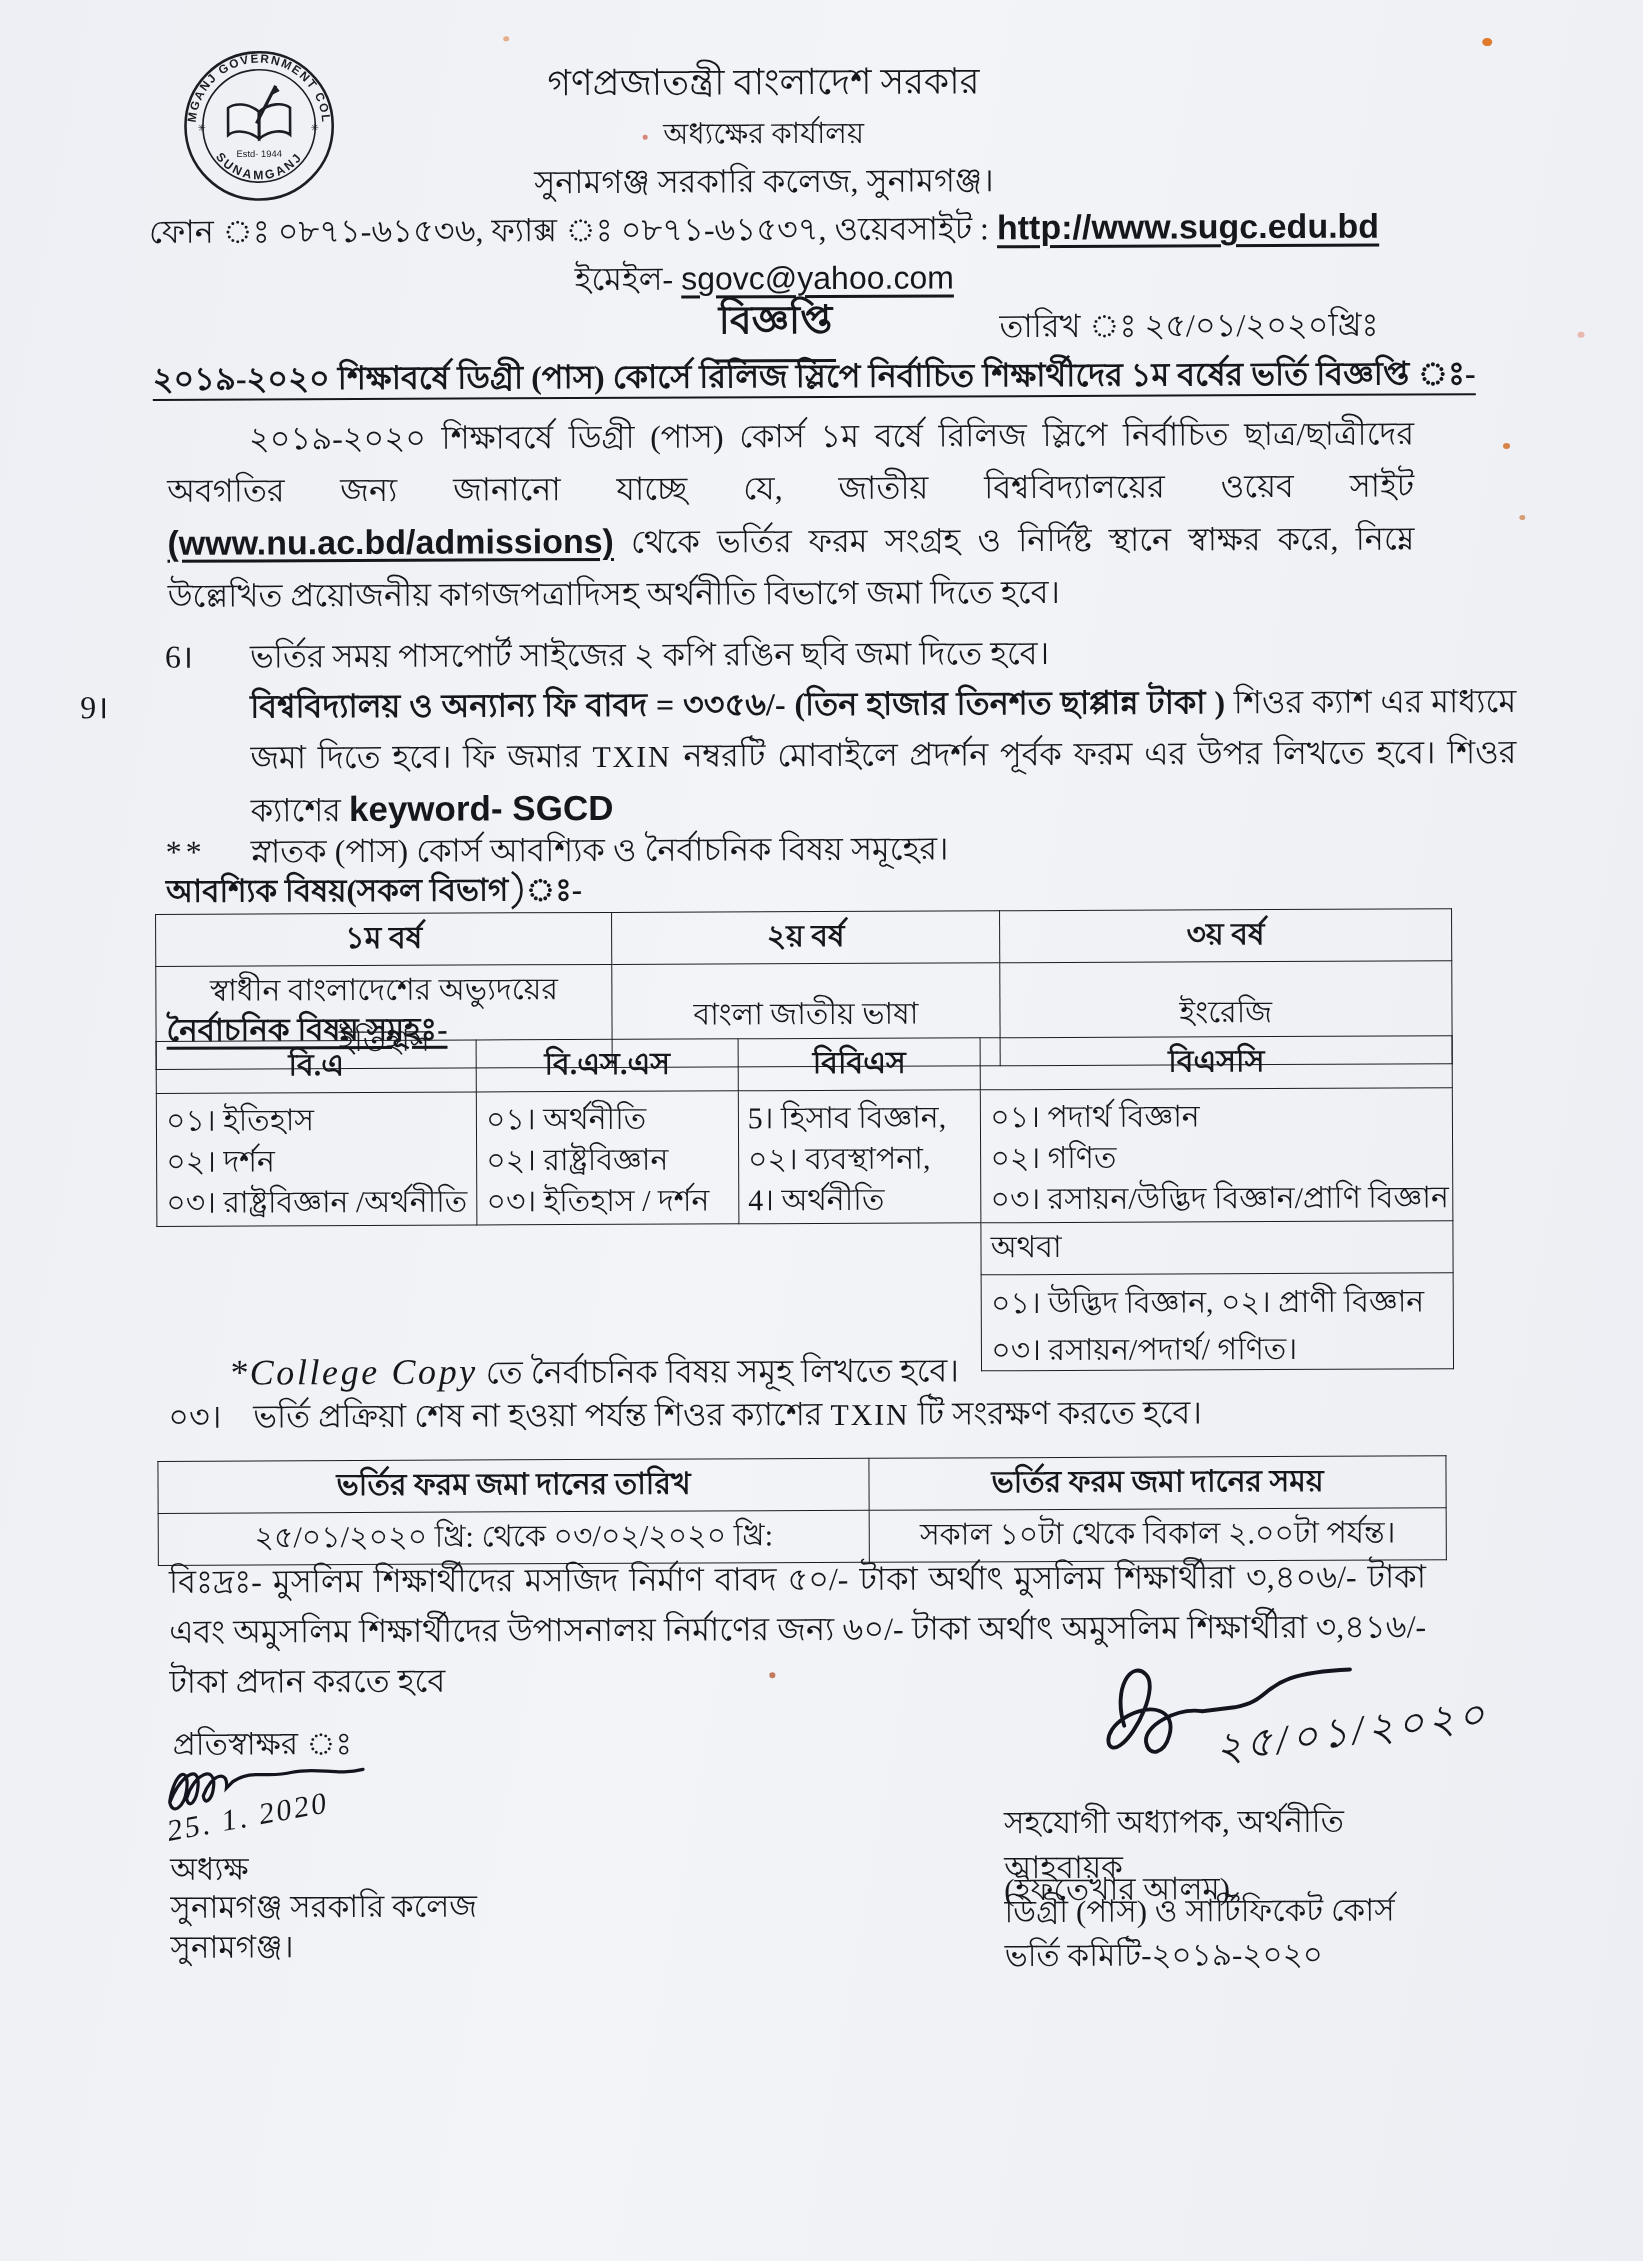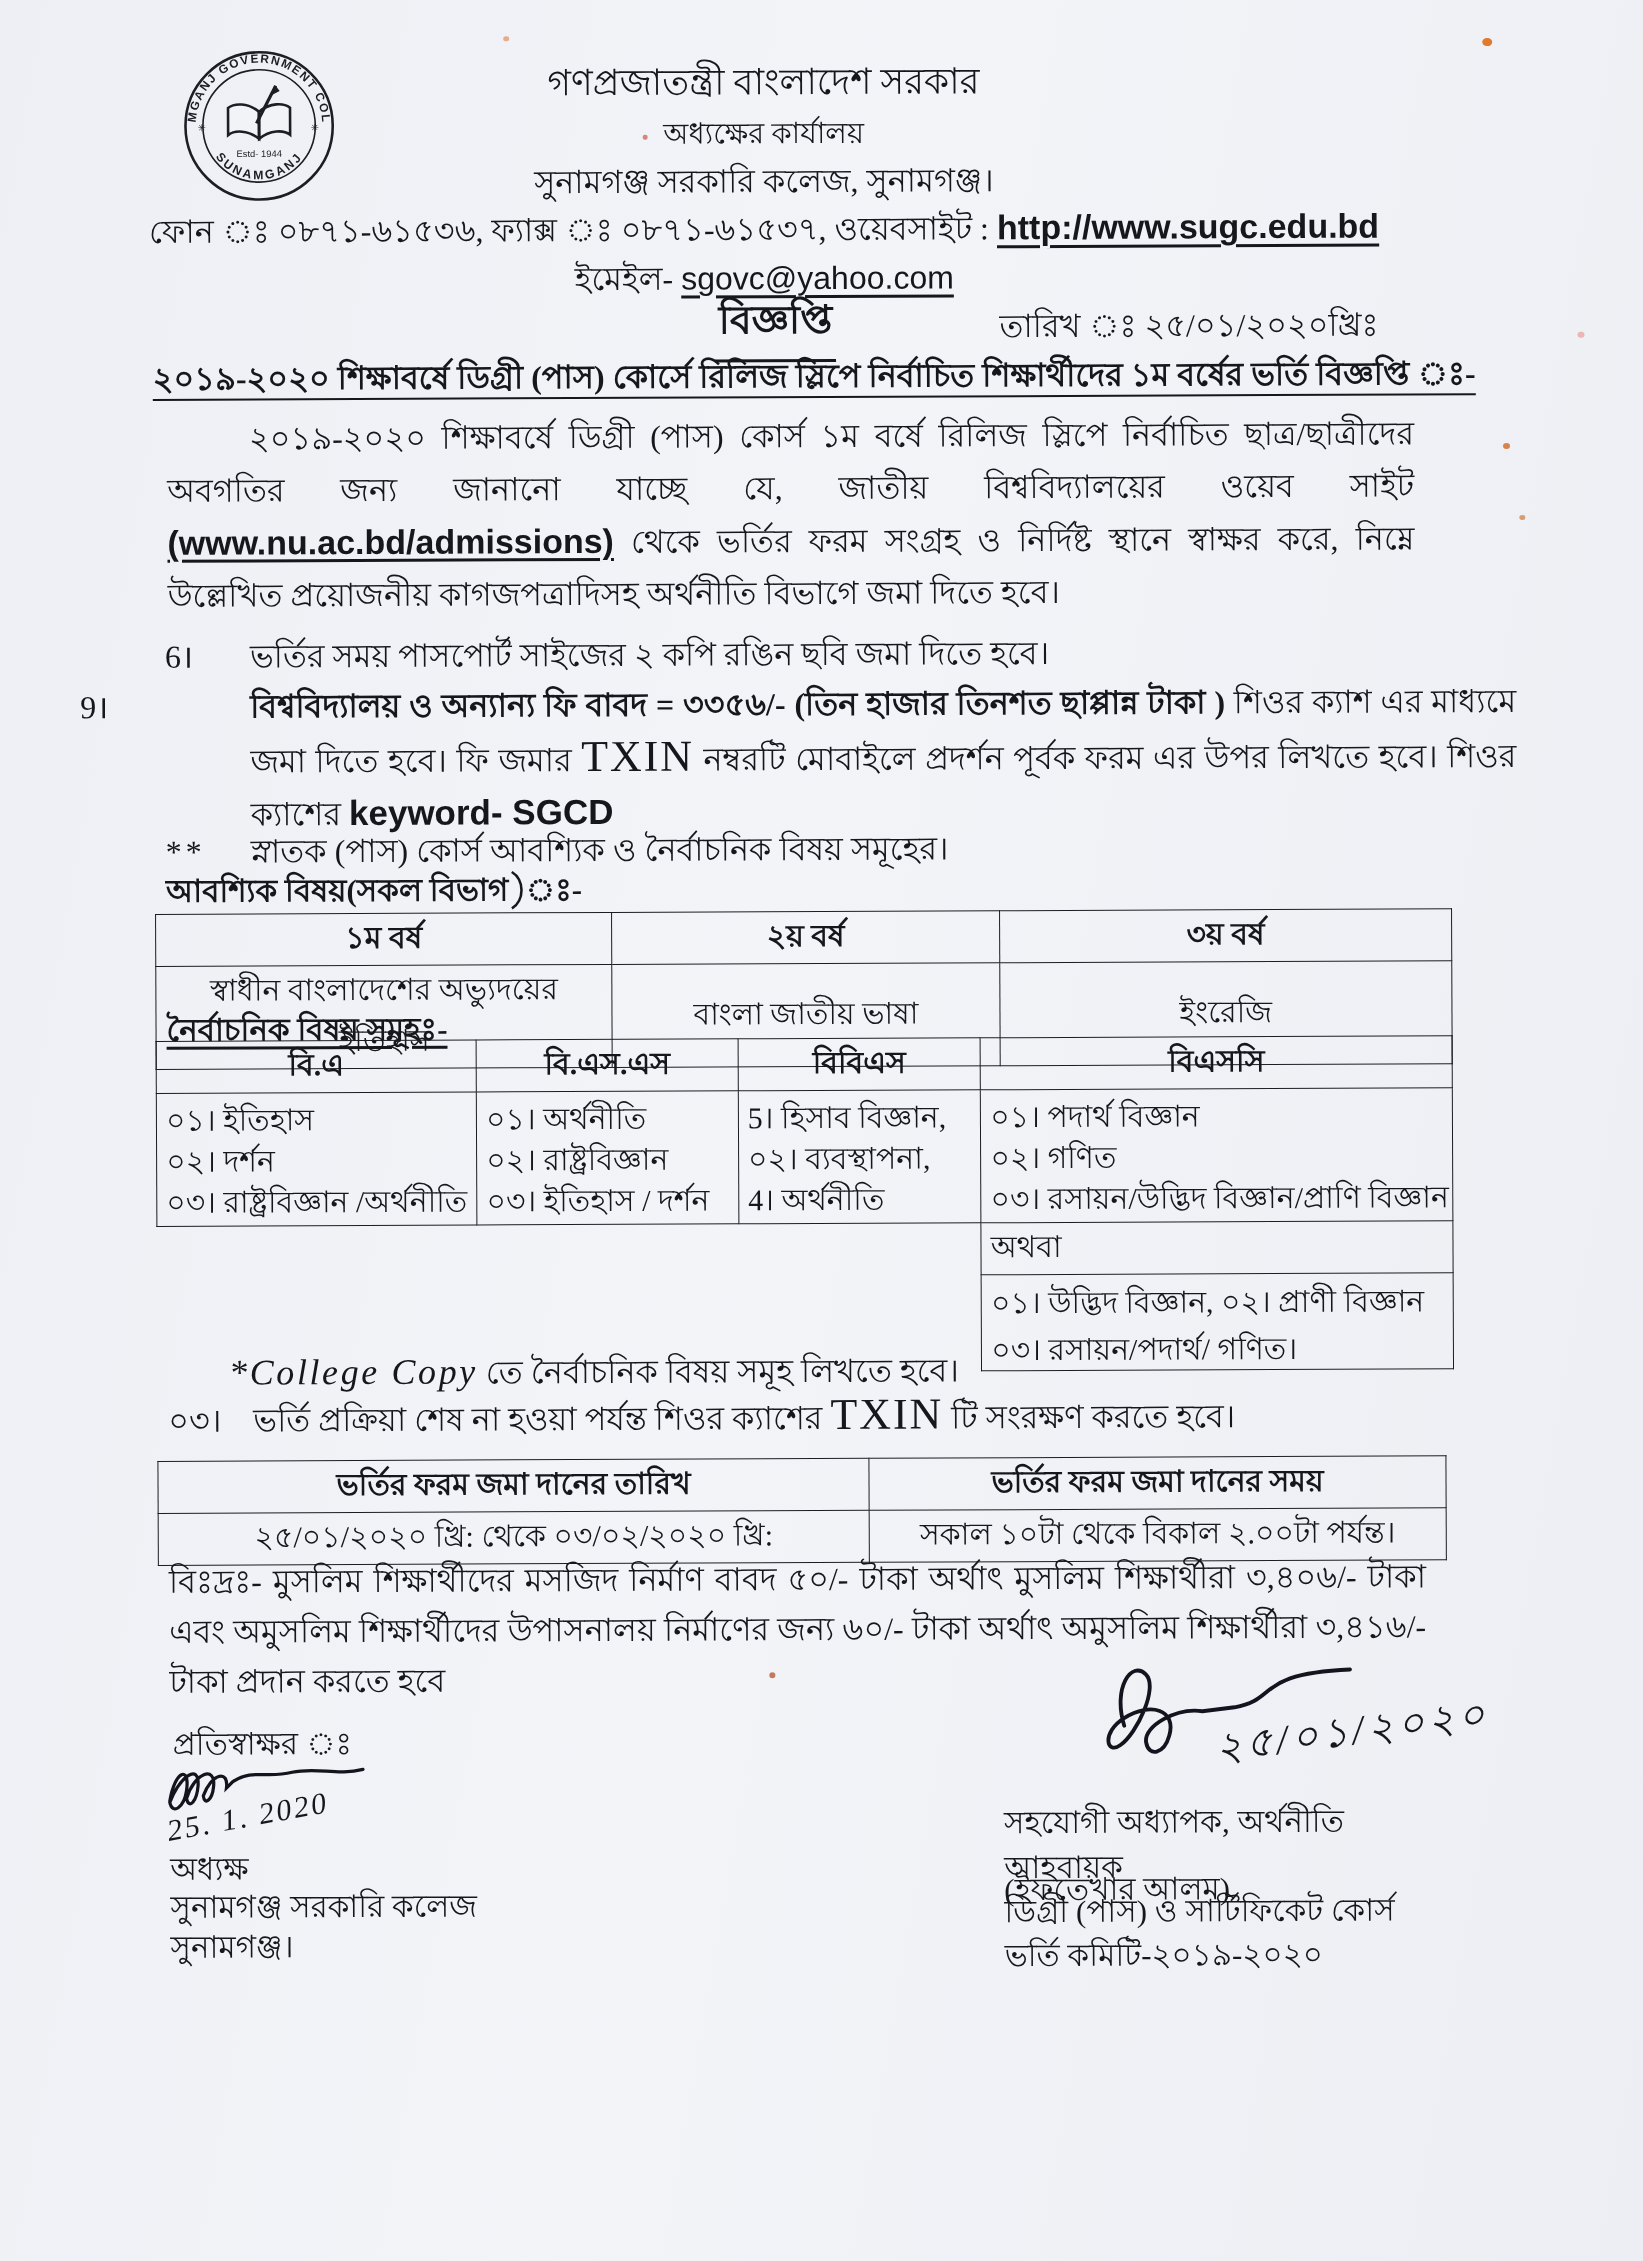--- a/index.html
+++ b/index.html
@@ -37,21 +37,21 @@
 
   #para{top:410px;left:169px;width:1247px;font-size:32px;line-height:52px;
     text-align:justify;text-indent:82px;}
   #para .link{font-family:"Liberation Sans","DejaVu Sans",sans-serif;font-weight:bold;
     text-decoration:underline;text-decoration-thickness:2.6px;text-underline-offset:5.2px;font-size:34px;}
 
   .item-row{position:absolute;left:166px;font-size:32px;}
   .item-no{display:inline-block;width:85px;}
   #item1{top:629px;}
   #item2{top:679px;width:1266px;line-height:51px;padding-left:85px;text-indent:-85px;text-align:justify;}
-  #item2 .txin,#item3 .txin{letter-spacing:1.9px;font-size:44px;}
+  #item2 .txin,#item3 .txin{letter-spacing:1.9px;font-size:30px;}
   #item2 .kw{font-family:"Liberation Sans","DejaVu Sans",sans-serif;font-weight:bold;font-size:35px;}
   #star-row{top:824px;}
   #star-row .item-no{letter-spacing:3.9px;}
   #req-caption{top:864px;left:166px;font-size:31px;font-weight:bold;}
   #item3{top:1389px;}
 
   table{border-collapse:collapse;position:absolute;table-layout:fixed;}
   td,th{border:1.9px solid #1c1c24;font-size:30px;padding:0 9px;overflow:hidden;}
   #table-req{top:911px;left:155px;width:1297px;}
   #table-req th{height:43px;font-weight:bold;text-align:center;}

